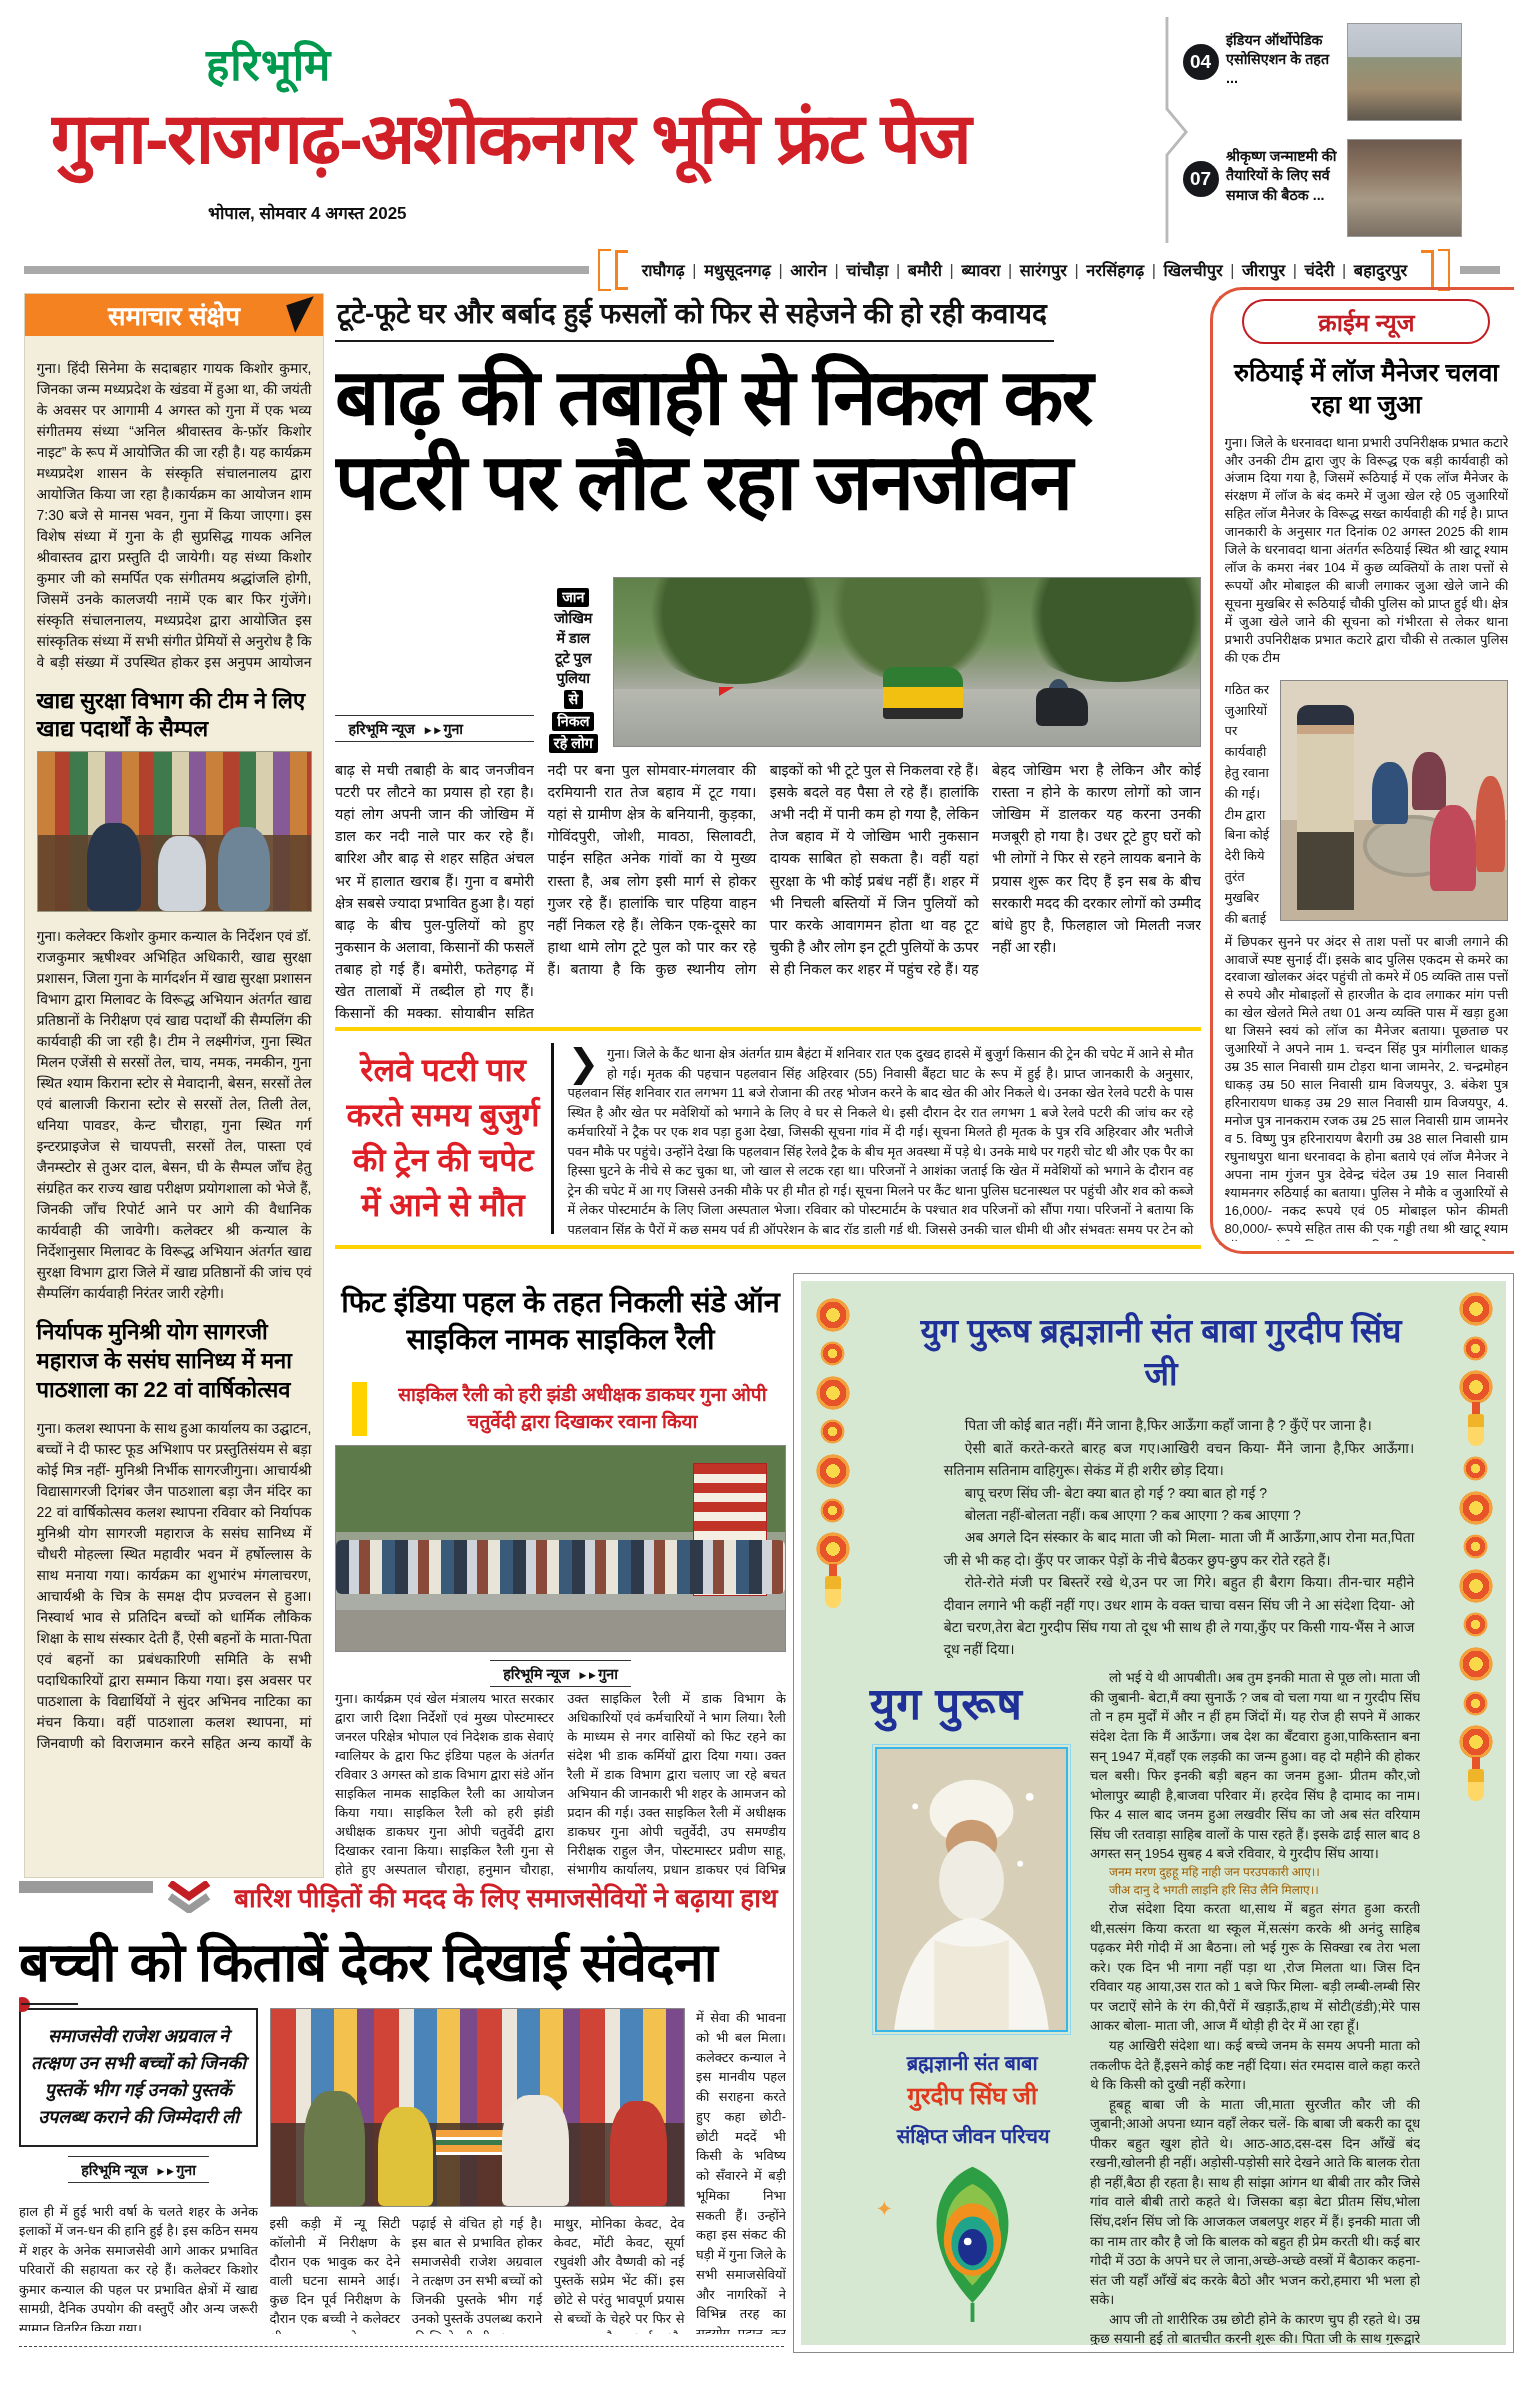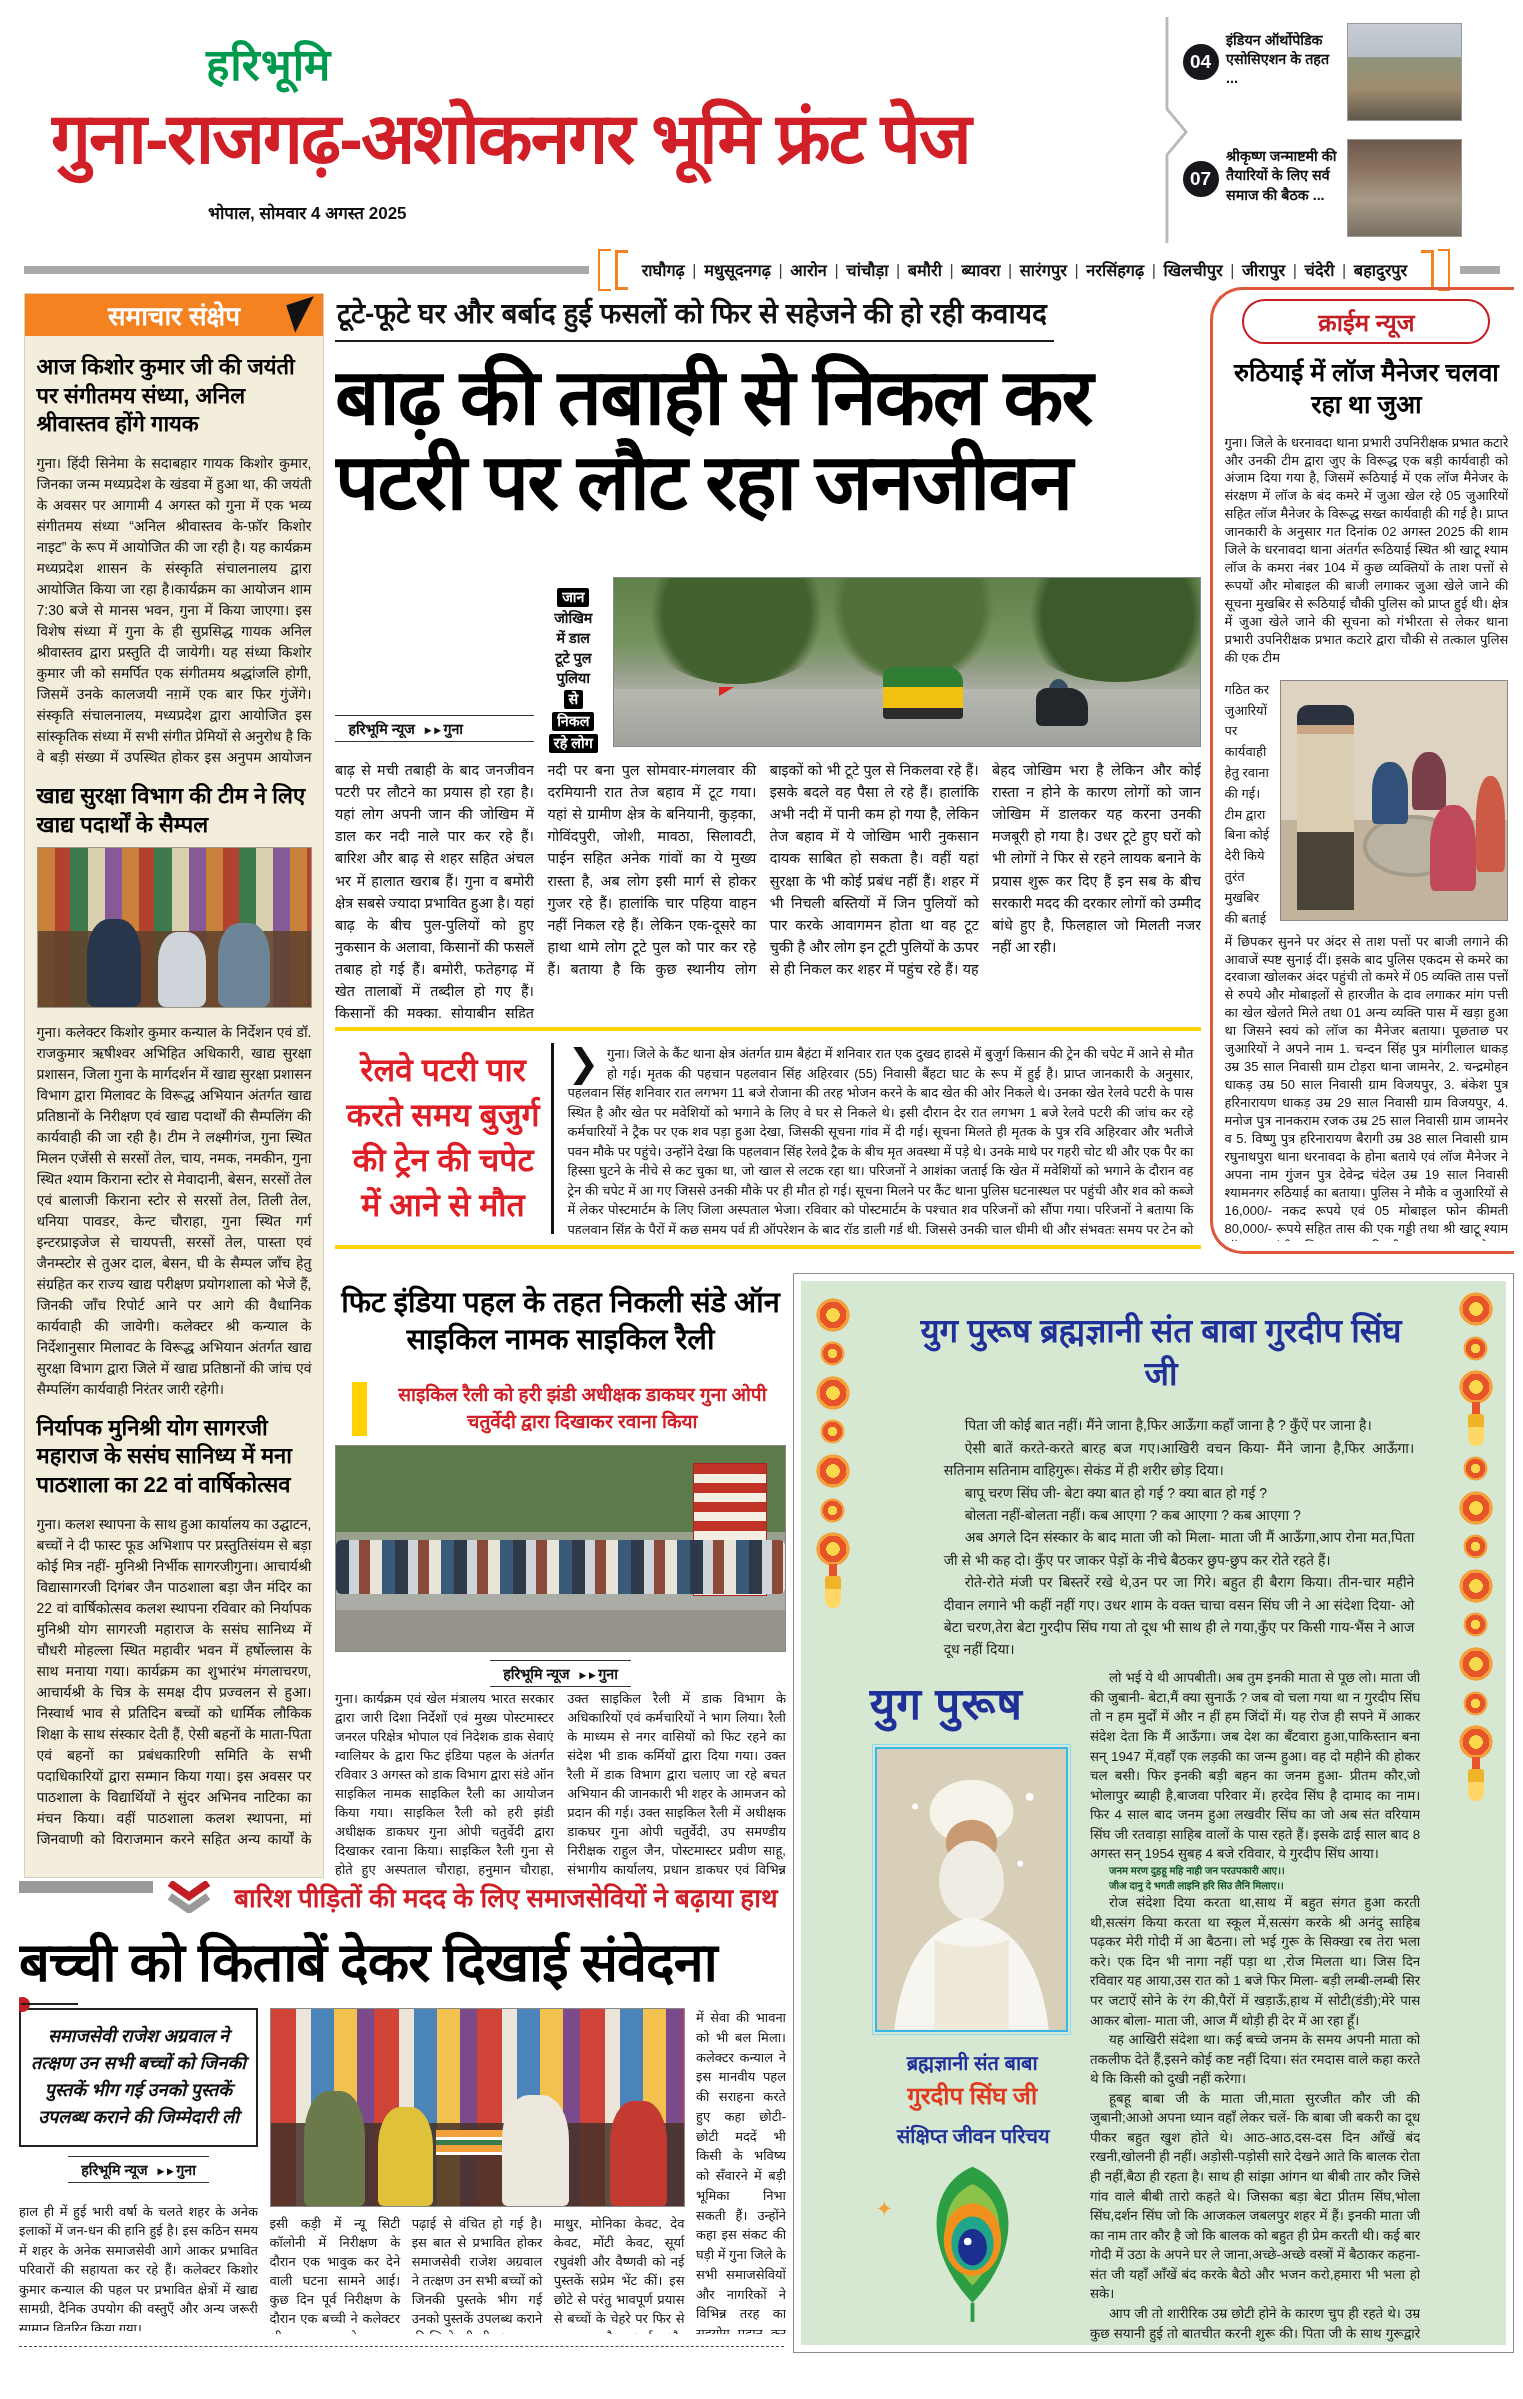--- a/index.html
+++ b/index.html
@@ -133,21 +133,21 @@
   .saint-left{width:205px;flex:0 0 205px;}
   .saint-label{font-size:44px;font-weight:800;color:#1f3099;margin:3.8px 0 15.3px;letter-spacing:1px;}
   .saint-photo{width:189px;height:281px;border:2.9px solid #35b6e8;outline:1.9px solid #8ed7f2;outline-offset:2.9px;margin-left:5.7px;background:#ddd3bd;}
   .cap1{color:#1f3099;font-weight:800;font-size:20px;text-align:center;margin-top:17px;}
   .cap2{color:#e03a1e;font-weight:800;font-size:24px;text-align:center;margin-top:1.9px;}
   .cap3{color:#1f3099;font-weight:800;font-size:20px;text-align:center;margin-top:11.5px;line-height:1.35;width:153px;margin-left:27px;}
   .feather-wrap{margin-top:9.6px;text-align:center;position:relative;}
   .sparkle{position:absolute;left:5.7px;top:38px;color:#f2a13c;font-size:21px;}
   .saint-right{flex:1;font-size:13.4px;line-height:1.46;color:#1c1c1c;overflow:hidden;height:734px;}
   .saint-right p{margin:0;text-indent:19px;}
-  .s-quote{color:#14532d;font-weight:700;font-size:10px;text-indent:25px;}
+  .s-quote{color:#a16207;font-weight:400;font-size:12px;text-indent:25px;}
   
   .books{position:absolute;left:19px;top:1879px;width:767px;height:455px;overflow:hidden;}
   .books-kick-row{display:flex;align-items:center;gap:13.4px;}
   .kick-bar{width:134px;height:12.4px;background:#9a9a9a;align-self:flex-start;margin-top:1.9px;}
   .books-kicker{font-size:26px;font-weight:800;color:#d01f26;flex:1;text-align:center;}
   .books-headline{font-size:54px;font-weight:800;letter-spacing:-1px;margin:7.6px 0 11.5px;color:#000;}
   .books-row{display:flex;gap:11.5px;height:336px;}
   .bk-left{width:239px;flex:0 0 239px;display:flex;flex-direction:column;}
   .pullquote{border:2.9px solid #222;background:#fff;padding:13.4px 9.6px;font-size:18px;font-weight:800;font-style:italic;
              text-align:center;line-height:1.5;position:relative;}
@@ -217,21 +217,20 @@
     <span class="brk brk-r brk-thin"></span>
     <div class="nav-bar nb-r"></div>
   </nav>
 
   <aside class="briefs">
     <div class="briefs-head">
       <span>समाचार संक्षेप</span>
       <span class="flag-icon"></span>
     </div>
     <div class="briefs-inner">
-      <h3 class="b-title">आज किशोर कुमार जी की जयंती पर संगीतमय संध्या, अनिल श्रीवास्तव होंगे गायक</h3>
       <p class="b-body bb1 jt">गुना। हिंदी सिनेमा के सदाबहार गायक किशोर कुमार, जिनका जन्म मध्यप्रदेश के खंडवा में हुआ था, की जयंती के अवसर पर आगामी 4 अगस्त को गुना में एक भव्य संगीतमय संध्या “अनिल श्रीवास्तव के-फ़ॉर किशोर नाइट” के रूप में आयोजित की जा रही है। यह कार्यक्रम मध्यप्रदेश शासन के संस्कृति संचालनालय द्वारा आयोजित किया जा रहा है।कार्यक्रम का आयोजन शाम 7:30 बजे से मानस भवन, गुना में किया जाएगा। इस विशेष संध्या में गुना के ही सुप्रसिद्ध गायक अनिल श्रीवास्तव द्वारा प्रस्तुति दी जायेगी। यह संध्या किशोर कुमार जी को समर्पित एक संगीतमय श्रद्धांजलि होगी, जिसमें उनके कालजयी नग़में एक बार फिर गुंजेंगे। संस्कृति संचालनालय, मध्यप्रदेश द्वारा आयोजित इस सांस्कृतिक संध्या में सभी संगीत प्रेमियों से अनुरोध है कि वे बड़ी संख्या में उपस्थित होकर इस अनुपम आयोजन का हिस्सा बनें और सुरों के सम्राट को श्रद्धांजलि अर्पित करें।</p>
 
       <h3 class="b-title">खाद्य सुरक्षा विभाग की टीम ने लिए खाद्य पदार्थों के सैम्पल</h3>
       <div class="b-photo ph-food">
         <div class="fig food-f1"></div>
         <div class="fig food-f2"></div>
         <div class="fig food-f3"></div>
       </div>
       <p class="b-body bb2 jt">गुना। कलेक्टर किशोर कुमार कन्याल के निर्देशन एवं डॉ. राजकुमार ऋषीश्वर अभिहित अधिकारी, खाद्य सुरक्षा प्रशासन, जिला गुना के मार्गदर्शन में खाद्य सुरक्षा प्रशासन विभाग द्वारा मिलावट के विरूद्ध अभियान अंतर्गत खाद्य प्रतिष्ठानों के निरीक्षण एवं खाद्य पदार्थों की सैम्पलिंग की कार्यवाही की जा रही है। टीम ने लक्ष्मीगंज, गुना स्थित मिलन एजेंसी से सरसों तेल, चाय, नमक, नमकीन, गुना स्थित श्याम किराना स्टोर से मेवादानी, बेसन, सरसों तेल एवं बालाजी किराना स्टोर से सरसों तेल, तिली तेल, धनिया पावडर, केन्ट चौराहा, गुना स्थित गर्ग इन्टरप्राइजेज से चायपत्ती, सरसों तेल, पास्ता एवं जैनम्स्टोर से तुअर दाल, बेसन, घी के सैम्पल जाँच हेतु संग्रहित कर राज्य खाद्य परीक्षण प्रयोगशाला को भेजे हैं, जिनकी जाँच रिपोर्ट आने पर आगे की वैधानिक कार्यवाही की जावेगी। कलेक्टर श्री कन्याल के निर्देशानुसार मिलावट के विरूद्ध अभियान अंतर्गत खाद्य सुरक्षा विभाग द्वारा जिले में खाद्य प्रतिष्ठानों की जांच एवं सैम्पलिंग कार्यवाही निरंतर जारी रहेगी।</p>
 

